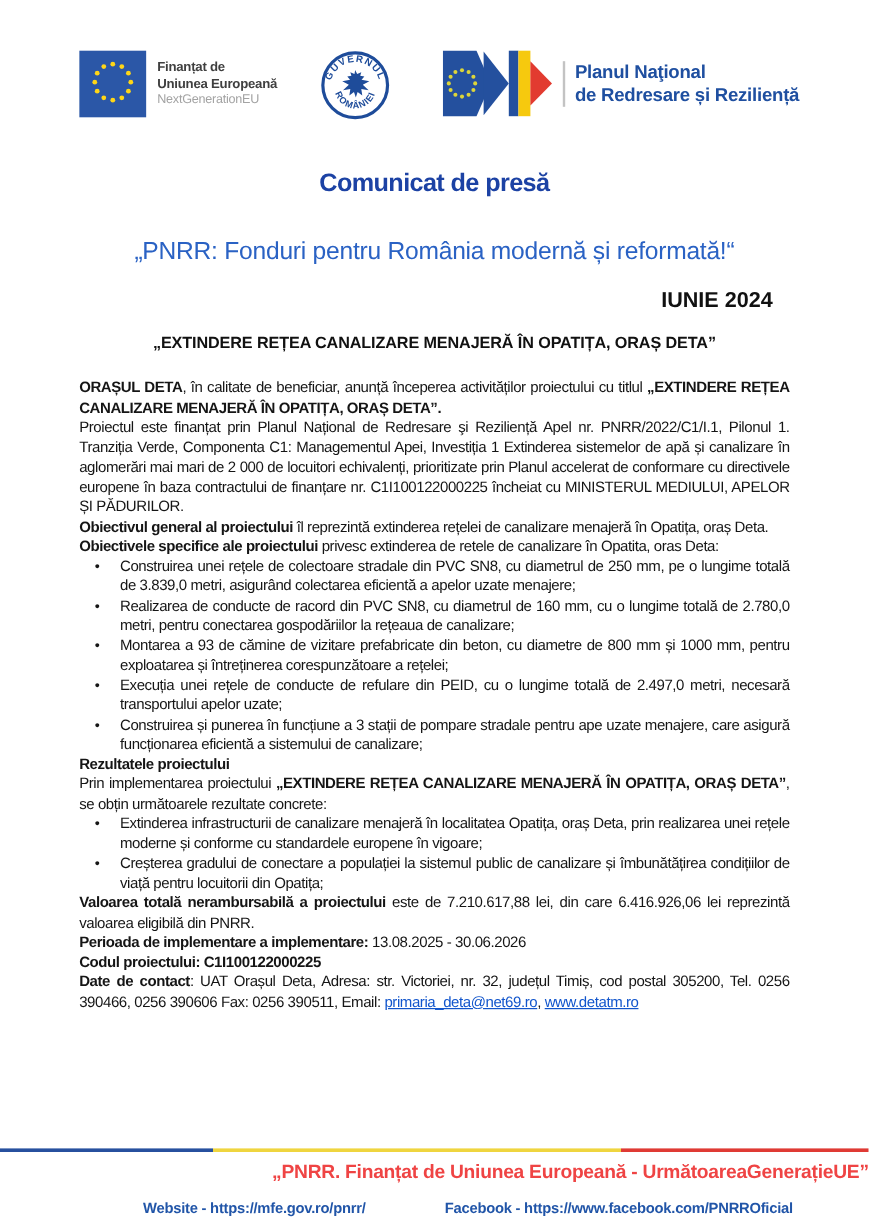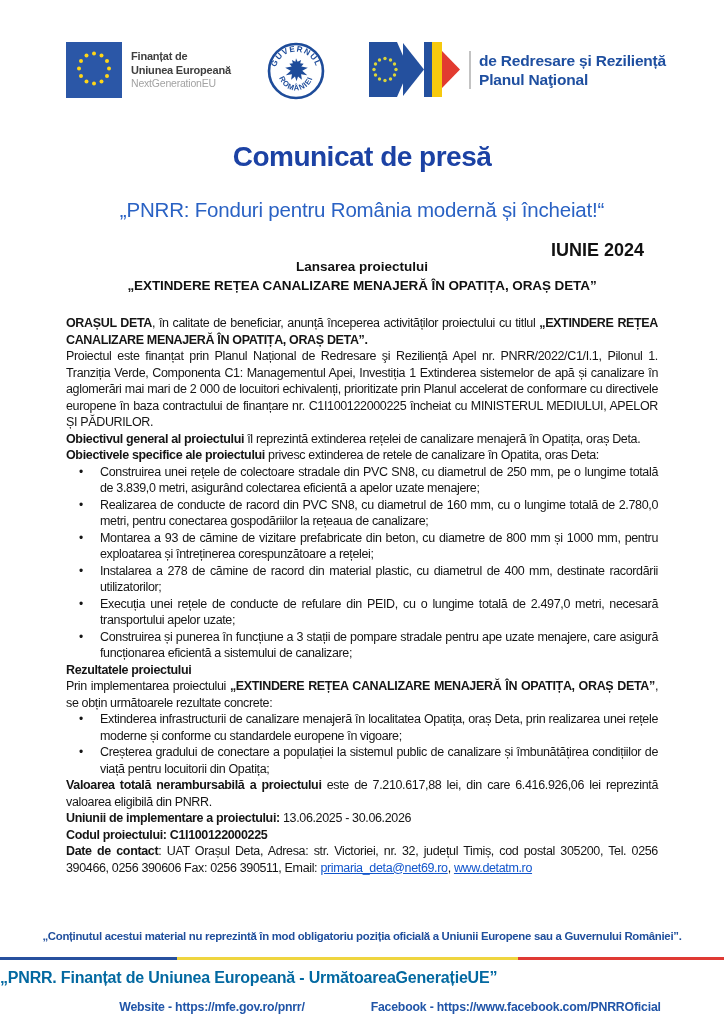--- a/index.html
+++ b/index.html
@@ -14,21 +14,21 @@
   .eu-text { padding-top:8px; font-size:11px; line-height:13.5px; letter-spacing:-0.2px; }
   .eu-text .b { font-weight:bold; color:#3f3f3f; }
   .eu-text .g { color:#a3a3a3; font-size:10.5px; }
   .gov-logo { margin-left:36px; }
   .pnrr-logo { margin-left:auto; display:flex; align-items:center; }
   .pnrr-text { border-left:2px solid #c3c3c3; padding-left:8px; margin-left:5px;
     font-size:15.5px; font-weight:bold; color:#1f4fa0; line-height:19px; letter-spacing:-0.2px; }
 
   
   .title    { position:absolute; top:141px; left:0; width:100%; margin:0; text-align:center;
-              font-size:28px; font-weight:bold; color:#1c42a4; letter-spacing:-0.5px; }
+              font-size:21px; font-weight:bold; color:#1c42a4; letter-spacing:-0.5px; }
   .subtitle { position:absolute; top:198px; left:0; width:100%; margin:0; text-align:center;
               font-size:20.5px; font-weight:normal; color:#2a62c4; letter-spacing:-0.2px; }
   .date     { position:absolute; top:240px; right:80px; font-size:18px; font-weight:bold; color:#111; }
   .h3a      { position:absolute; top:259px; left:0; width:100%; text-align:center;
               font-size:13.5px; font-weight:bold; color:#111; }
   .h3b      { position:absolute; top:278px; left:0; width:100%; text-align:center;
               font-size:13.5px; font-weight:bold; color:#111; letter-spacing:-0.1px; }
 
   
   .bodytext { position:absolute; top:315px; left:66px; width:592px;
@@ -39,22 +39,22 @@
   ul.blist { margin:0; padding:0 0 0 34px; list-style:none; }
   ul.blist li { position:relative; text-align:justify; }
   ul.blist li::before { content:"\2022"; position:absolute; left:-21px; top:0; font-size:12px; }
   .link { color:#1155cc; text-decoration:underline; cursor:pointer; }
 
   
   .disclaimer { position:absolute; top:930px; left:38px; right:38px; text-align:center;
                 font-size:11.4px; font-weight:bold; color:#1f4e9c; letter-spacing:-0.3px; }
   .tricolor { position:absolute; top:957px; left:0; width:724px; height:3px;
               background:linear-gradient(90deg,#27509e 0%,#27509e 24.5%,#efd53f 24.5%,#efd53f 71.5%,#df3a34 71.5%,#df3a34 100%); }
-  .slogan { position:absolute; top:969px; left:0; width:100%; text-align:left;
-            font-size:16px; font-weight:bold; color:#0369a1; letter-spacing:-0.2px; }
+  .slogan { position:absolute; top:969px; left:0; width:100%; text-align:right;
+            font-size:16px; font-weight:bold; color:#ef4444; letter-spacing:-0.2px; }
   .links  { position:absolute; top:1000px; left:0; width:100%; display:flex; justify-content:center; gap:66px;
             font-size:12.3px; font-weight:bold; color:#2155a8; letter-spacing:-0.2px;padding-left:28px; }
 </style>
 </head>
 <body>
 
 <div class="page">
 
   <header class="header">
 
@@ -116,71 +116,68 @@
           <circle cx="5" cy="27.5" r="1.7"></circle>
             <circle cx="6.5" cy="22" r="1.7"></circle>
             <circle cx="10.5" cy="18" r="1.7"></circle>
         </g>
         <polygon points="34,1 55,27.5 34,54" fill="#24509e"></polygon>
         <rect x="55" y="0" width="8" height="55" fill="#24509e"></rect>
         <rect x="63" y="0" width="10" height="55" fill="#f6c90e"></rect>
         <polygon points="73,9 91,27.5 73,46" fill="#e23b30"></polygon>
       </svg>
       <div class="pnrr-text">
+        <div>Planul Naţional</div>
         <div>de Redresare și Reziliență</div>
-        <div>Planul Naţional</div>
       </div>
     </div>
   </header>
 
   <h1 class="title">Comunicat de presă</h1>
-  <h2 class="subtitle">„PNRR: Fonduri pentru România modernă și încheiat!“</h2>
+  <h2 class="subtitle">„PNRR: Fonduri pentru România modernă și reformată!“</h2>
   <div class="date">IUNIE 2024</div>
-  <div class="h3a">Lansarea proiectului</div>
   <div class="h3b">„EXTINDERE REȚEA CANALIZARE MENAJERĂ ÎN OPATIȚA, ORAȘ DETA”</div>
 
   <div class="bodytext">
 
     <p><span class="bold">ORAȘUL DETA</span><span>, în calitate de beneficiar, anunță începerea activităților proiectului cu titlul </span><span class="bold">„EXTINDERE REȚEA CANALIZARE MENAJERĂ ÎN OPATIȚA, ORAȘ DETA”.</span></p>
 
     <p>Proiectul este finanțat prin Planul Național de Redresare şi Reziliență Apel nr. PNRR/2022/C1/I.1, Pilonul 1. Tranziția Verde, Componenta C1: Managementul Apei, Investiția 1 Extinderea sistemelor de apă și canalizare în aglomerări mai mari de 2 000 de locuitori echivalenți, prioritizate prin Planul accelerat de conformare cu directivele europene în baza contractului de finanțare nr. C1I100122000225 încheiat cu MINISTERUL MEDIULUI, APELOR ȘI PĂDURILOR.</p>
 
     <p><span class="bold">Obiectivul general al proiectului</span><span> îl reprezintă extinderea rețelei de canalizare menajeră în Opatița, oraș Deta.</span></p>
 
     <p><span class="bold">Obiectivele specifice ale proiectului</span><span> privesc extinderea de retele de canalizare în Opatita, oras Deta:</span></p>
 
     <ul class="blist">
       <li>Construirea unei rețele de colectoare stradale din PVC SN8, cu diametrul de 250 mm, pe o lungime totală de 3.839,0 metri, asigurând colectarea eficientă a apelor uzate menajere;</li>
       <li>Realizarea de conducte de racord din PVC SN8, cu diametrul de 160 mm, cu o lungime totală de 2.780,0 metri, pentru conectarea gospodăriilor la rețeaua de canalizare;</li>
       <li>Montarea a 93 de cămine de vizitare prefabricate din beton, cu diametre de 800 mm și 1000 mm, pentru exploatarea și întreținerea corespunzătoare a rețelei;</li>
-      <li>Instalarea a 278 de cămine de racord din material plastic, cu diametrul de 400 mm, destinate racordării utilizatorilor;</li>
       <li>Execuția unei rețele de conducte de refulare din PEID, cu o lungime totală de 2.497,0 metri, necesară transportului apelor uzate;</li>
       <li>Construirea și punerea în funcțiune a 3 stații de pompare stradale pentru ape uzate menajere, care asigură funcționarea eficientă a sistemului de canalizare;</li>
     </ul>
 
     <p class="bold">Rezultatele proiectului</p>
 
     <p><span>Prin implementarea proiectului </span><span class="bold">„EXTINDERE REȚEA CANALIZARE MENAJERĂ ÎN OPATIȚA, ORAȘ DETA”</span><span>, se obțin următoarele rezultate concrete:</span></p>
 
     <ul class="blist">
       <li>Extinderea infrastructurii de canalizare menajeră în localitatea Opatița, oraș Deta, prin realizarea unei rețele moderne și conforme cu standardele europene în vigoare;</li>
       <li>Creșterea gradului de conectare a populației la sistemul public de canalizare și îmbunătățirea condițiilor de viață pentru locuitorii din Opatița;</li>
     </ul>
 
     <p><span class="bold">Valoarea totală nerambursabilă a proiectului</span><span> este de 7.210.617,88 lei, din care 6.416.926,06 lei reprezintă valoarea eligibilă din PNRR.</span></p>
 
-    <p><span class="bold">Uniunii de implementare a proiectului:</span><span> 13.06.2025 - 30.06.2026</span></p>
+    <p><span class="bold">Perioada de implementare a implementare:</span><span> 13.08.2025 - 30.06.2026</span></p>
 
     <p class="bold">Codul proiectului: C1I100122000225</p>
 
     <p><span class="bold">Date de contact</span><span>: UAT Orașul Deta, Adresa: str. Victoriei, nr. 32, județul Timiș, cod postal 305200, Tel. 0256 390466,  0256 390606 Fax: 0256 390511, Email: </span><span class="link">primaria_deta@net69.ro</span><span>, </span><span class="link">www.detatm.ro</span></p>
 
   </div>
 
-  <div class="disclaimer">„Conținutul acestui material nu reprezintă în mod obligatoriu poziția oficială a Uniunii Europene sau a Guvernului României”.</div>
 
   <div class="tricolor"></div>
 
   <div class="slogan">„PNRR. Finanțat de Uniunea Europeană - UrmătoareaGenerațieUE”</div>
 
   <div class="links">
     <span>Website - https://mfe.gov.ro/pnrr/</span>
     <span>Facebook - https://www.facebook.com/PNRROficial</span>
   </div>
 

